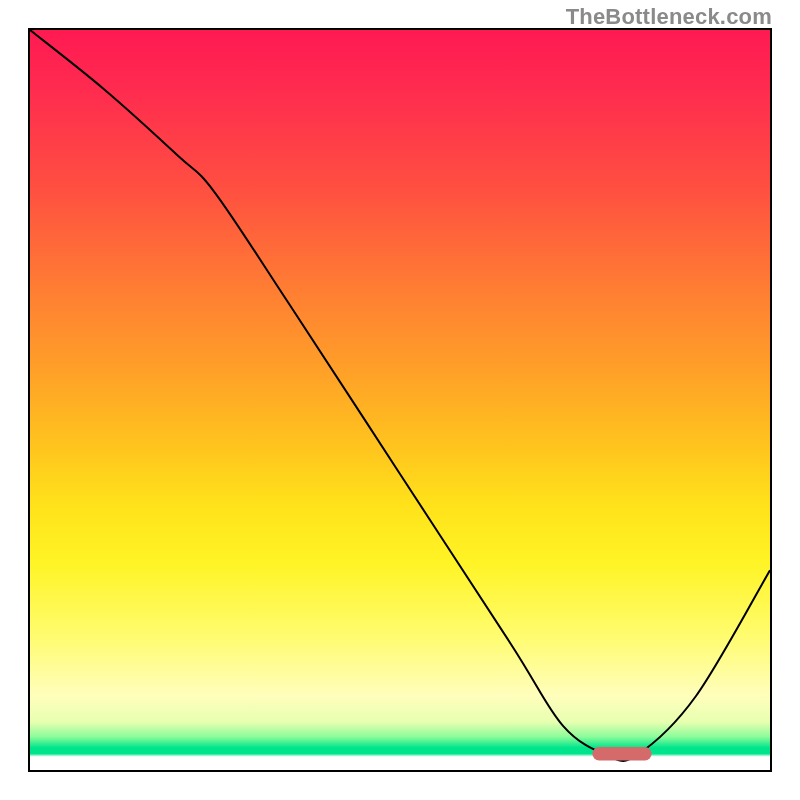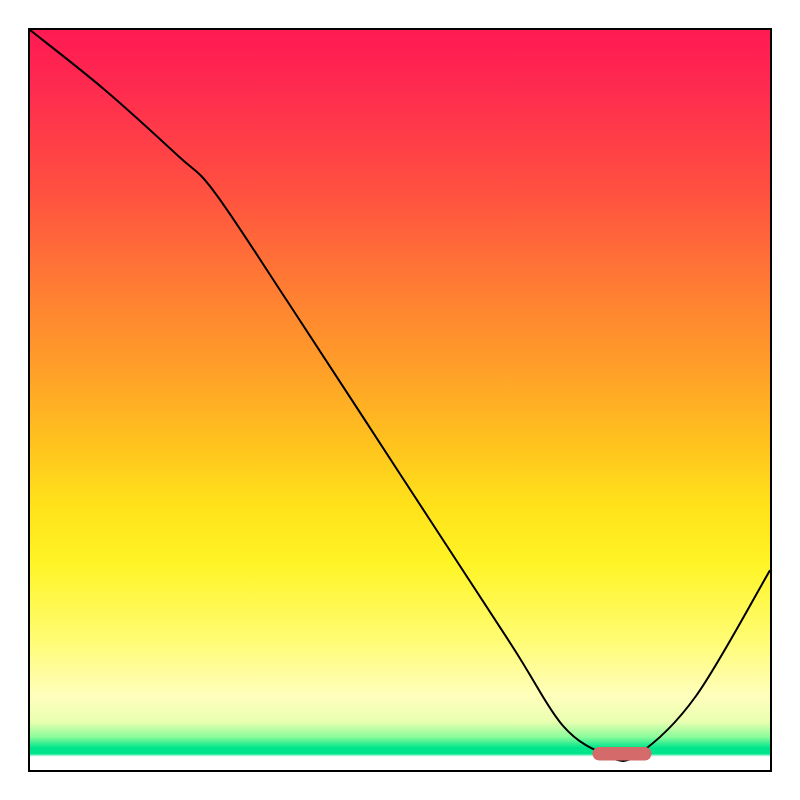--- a/index.html
+++ b/index.html
@@ -61,20 +61,21 @@
     font-weight: 600;
     color: #8a8a8a;
     letter-spacing: 0.2px;
   }
 </style>
 </head>
 <body>
 
 <div class="frame">
 
+  <div class="watermark">TheBottleneck.com</div>
 
   <div class="plot-area">
     <svg class="overlay" viewBox="0 0 100 100" preserveAspectRatio="none">
       <path d="M 0 0 C 1.67 1.33,6.67 5.17,10.00 8.00 C 13.33 10.83,17.50 14.67,20.00 17.00 C 22.50 19.33,22.50 18.67,25.00 22.00 C 27.50 25.33,30.83 30.67,35.00 37.00 C 39.17 43.33,45.00 52.33,50.00 60.00 C 55.00 67.67,61.33 77.33,65.00 83.00 C 68.67 88.67,69.83 91.50,72.00 94.00 C 74.17 96.50,76.33 97.33,78.00 98.00 C 79.67 98.67,80.00 99.33,82.00 98.00 C 84.00 96.67,87.00 94.17,90.00 90.00 C 93.00 85.83,98.33 75.83,100.00 73.00" fill="none" stroke="#000000" stroke-width="2" vector-effect="non-scaling-stroke"></path>
       <rect x="76.00" y="96.90" width="8.00" height="1.8" rx="0.9" ry="0.9" fill="#d46a6a"></rect>
     </svg>
   </div>
 
 </div>
 

